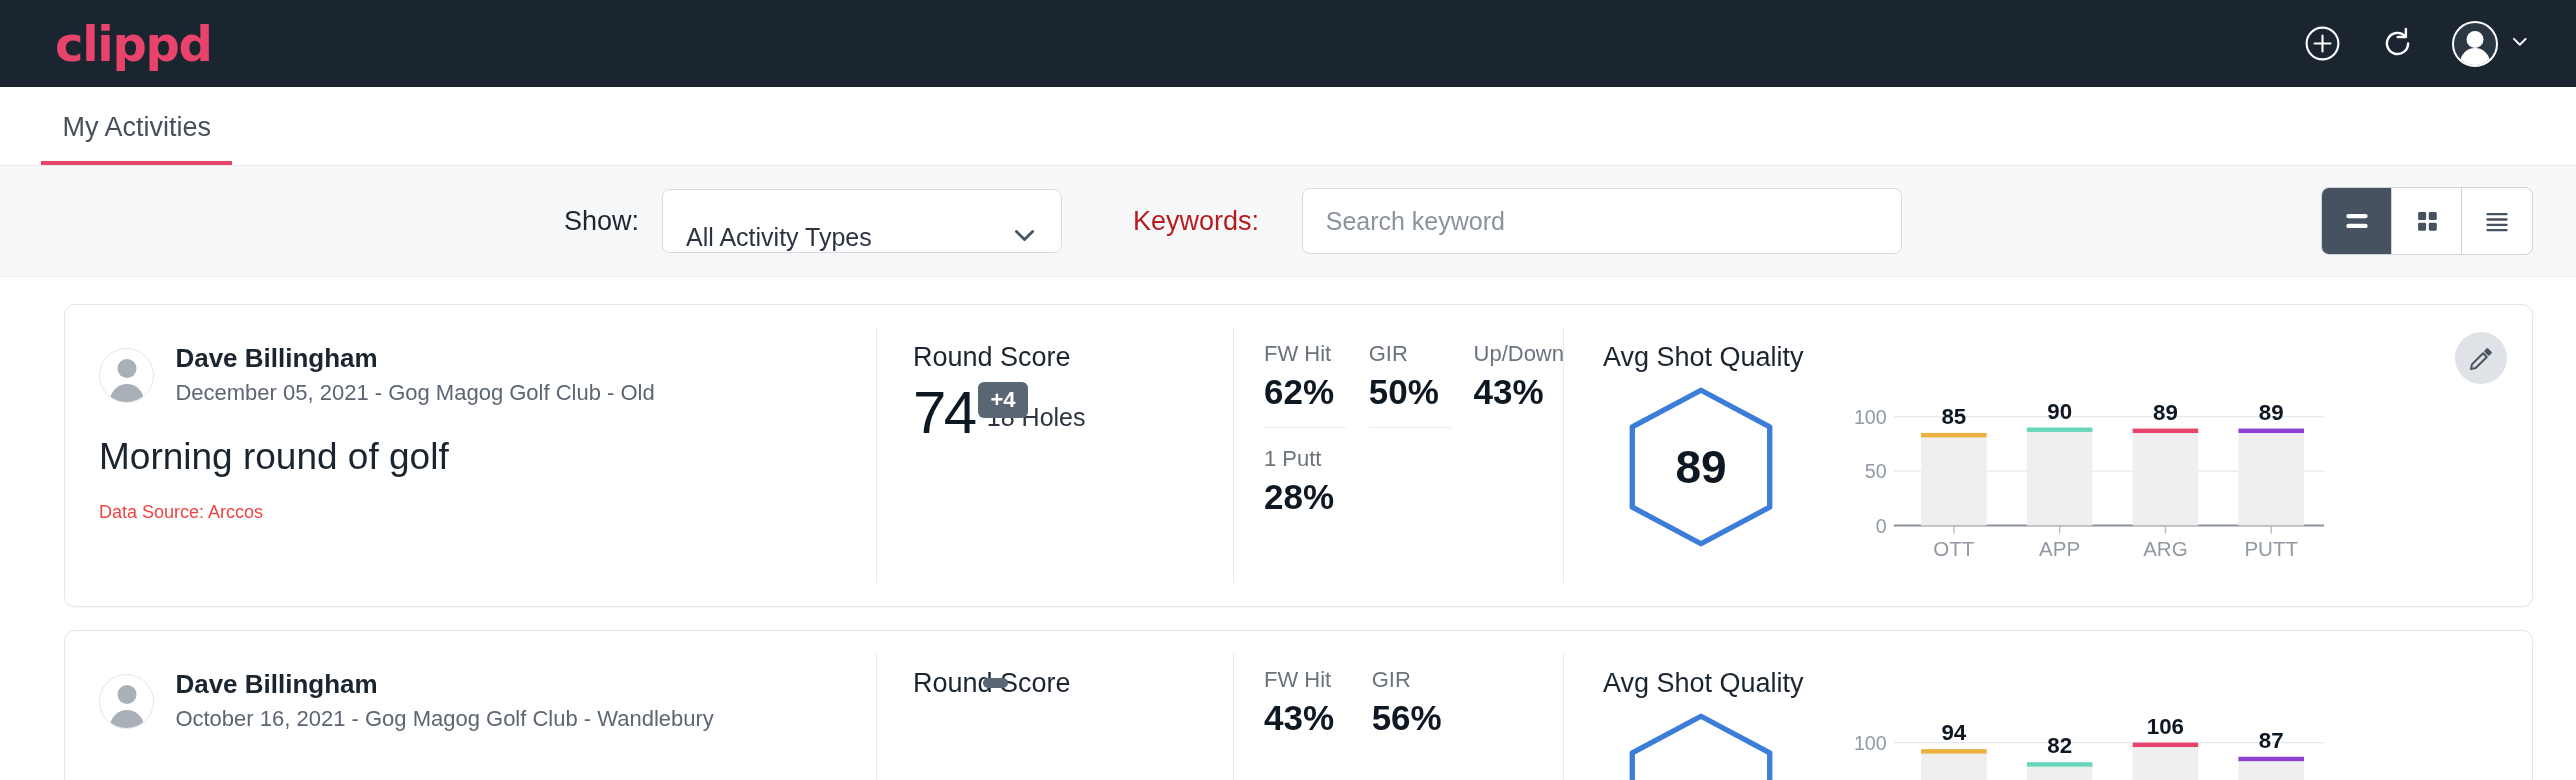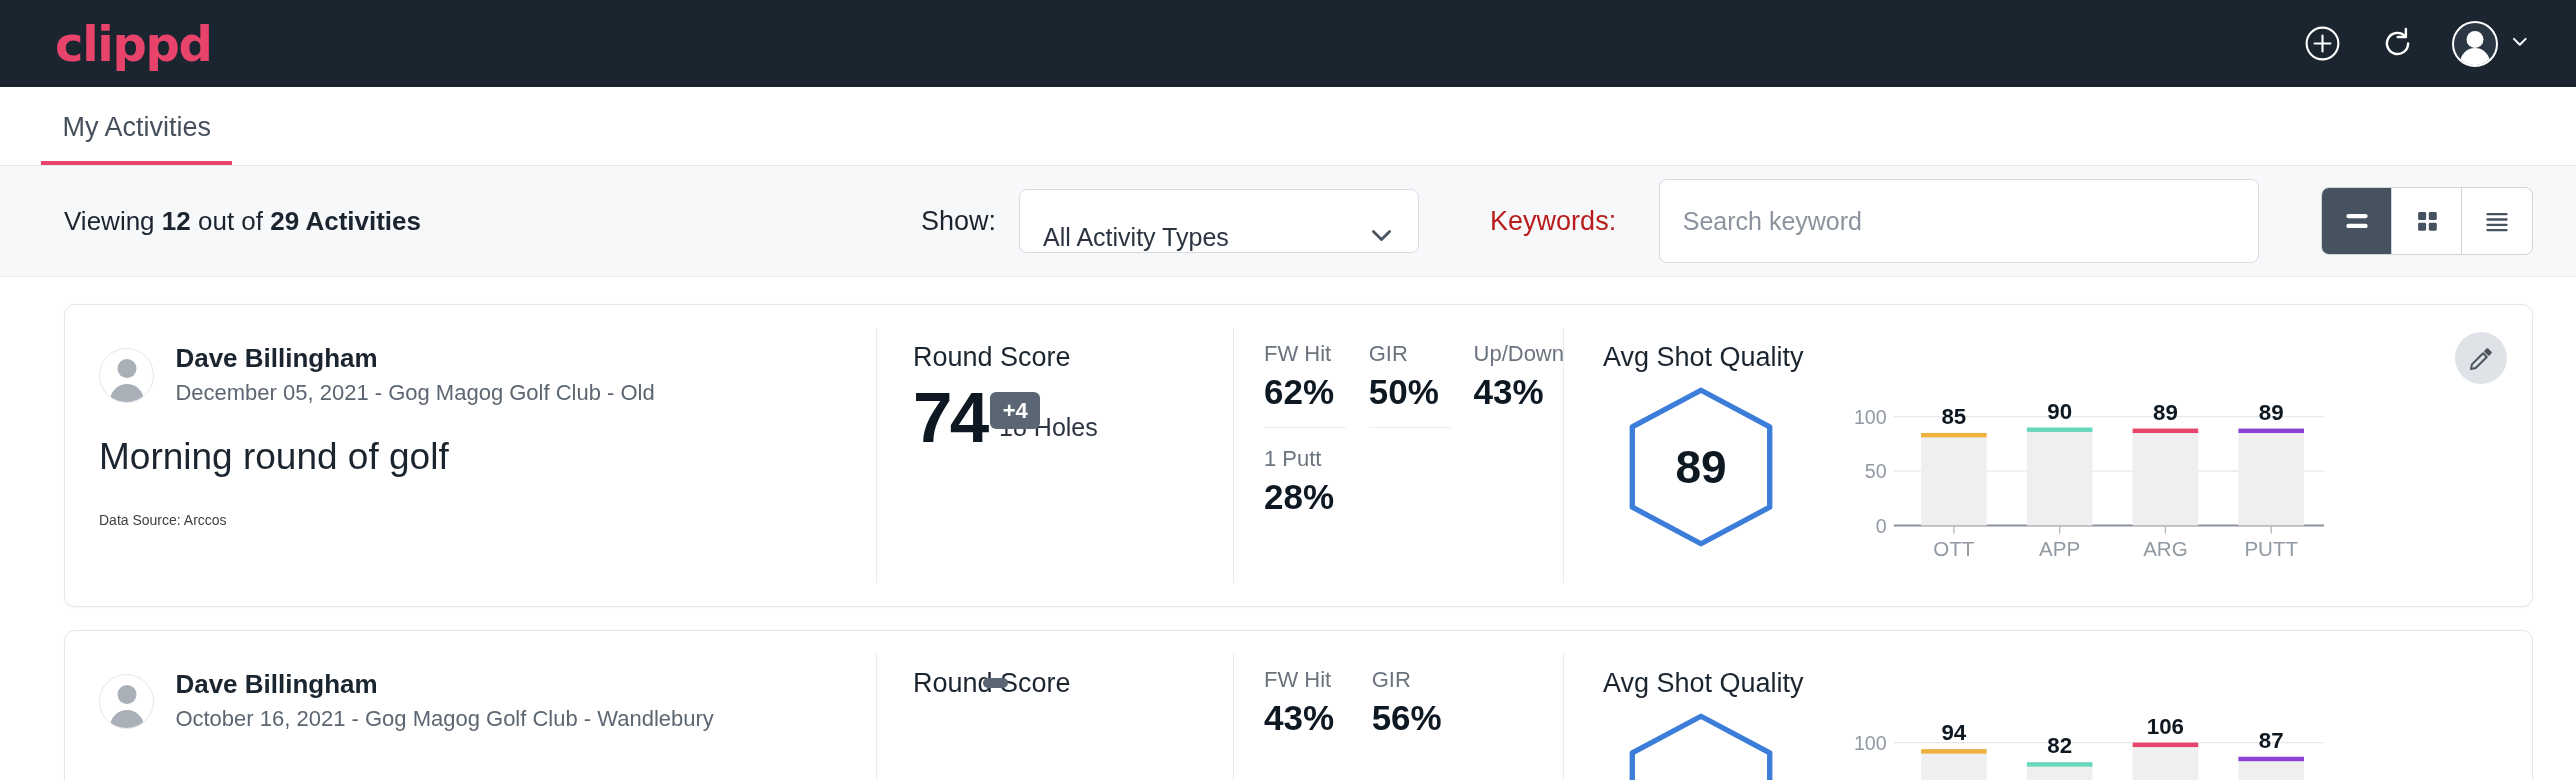--- a/index.html
+++ b/index.html
@@ -49,21 +49,21 @@
   .filter-mid { margin-left: 500px; display:flex; align-items:center; gap: 23px;}
   .show-label { font-size: 27px; color:#1b2530; }
   .select {
     width: 400px; height: 64px; background:#fff; border:0.9px solid #d8dce1; border-radius:8px;
     display:flex; align-items:flex-end; padding: 0 23px; cursor:pointer;
   }
   .select .val { font-size: 25px; color:#2b3440; }
   .select .sel-chev { margin-left:auto; }
   .kw-label { font-size: 27px; color:#b91c1c; margin-left: 48px; }
   .search {
-    width: 600px; height: 84px; background:#fff; border:0.9px solid #d8dce1; border-radius:8px;
+    width: 600px; height: 66px; background:#fff; border:0.9px solid #d8dce1; border-radius:8px;
     margin-left: 19.6px; padding: 0 23px; font-size: 25px; color:#14532d;
     font-family:"Liberation Sans", sans-serif;
   }
   .search::placeholder { color:#8a939e; }
   .viewtoggle { margin-left: auto; display:flex; border:0.9px solid #d0d5da; border-radius:8px; overflow:hidden; background:#fff;}
   .vt { width: 70px; height: 66px; display:flex; align-items:center; justify-content:center; cursor:pointer; border-right:0.9px solid #d0d5da;}
   .vt:last-child { border-right:none; }
   .vt.active { background:#46525f; }
 
   
@@ -76,27 +76,27 @@
   }
   .c-left { width: 812px; padding: 37px 0 0 34px; position:relative; }
   .c-left:after { content:""; position:absolute; right:0; top:23px; bottom:23px; width:0.9px; background:#e8eaee; }
   .person { display:flex; align-items:center; gap:21.4px; }
   .p-avatar { width: 55px; height: 55px; border-radius:50%; border:1.8px solid #e4e6e9; background:#fff; position:relative; overflow:hidden; flex:none;}
   .p-avatar .head { width:19px; height:19px; border-radius:50%; background:#a9b0b8; position:absolute; top:9.8px; left:50%; transform:translateX(-50%);}
   .p-avatar .body { width:34px; height:19.6px; border-radius:17px 17px 0 0; background:#a9b0b8; position:absolute; bottom:-1.8px; left:50%; transform:translateX(-50%);}
   .p-name { font-size: 26px; font-weight:700; color:#1b2530; line-height:1.25; }
   .p-sub { font-size: 22px; color:#5c6672; line-height:1.45; margin-top:2.7px;}
   .c-title { font-size: 37px; color:#1b2530; margin-top: 27px; font-weight:400;}
-  .c-src { font-size: 14px; color:#404040; margin-top: 34px;}
+  .c-src { font-size: 18px; color:#ef4444; margin-top: 24px;}
 
   .c-score { width: 357px; padding: 37px 0 0 36px; position:relative;}
   .c-score:after { content:""; position:absolute; right:0; top:23px; bottom:23px; width:0.9px; background:#e8eaee; }
   .sec-h { font-size: 27px; color:#1b2530; }
   .score-row { display:flex; align-items:flex-end; margin-top: 10.7px; }
-  .score-num { font-size: 71px; font-weight:700; color:#0e1822; line-height: 0.95; letter-spacing:-2.7px;}
+  .score-num { font-size: 60px; font-weight:400; color:#0e1822; line-height: 0.95; letter-spacing:-2.7px;}
   .score-badge-wrap { position:relative; }
   .badge {
     background:#5a6673; color:#fff; font-size:22px; font-weight:700;
     border-radius:6.2px; padding: 5.4px 12.5px; position:absolute; left:3.6px; top:-59px; white-space:nowrap;
   }
   .holes { font-size: 25px; color:#2b3440; margin-left: 12.5px; padding-bottom: 9px; }
 
   .c-stats { width: 330px; padding: 36px 0 0 30px; position:relative;}
   .c-stats:after { content:""; position:absolute; right:0; top:23px; bottom:23px; width:0.9px; background:#e8eaee; }
   .stat-grid { display:grid; grid-template-columns: 1fr 1fr 1fr; column-gap: 23px; }
@@ -149,21 +149,20 @@
         </span>
       </div>
     </div>
   </div>
 
   <div class="tabbar">
     <div class="tab">My Activities</div>
   </div>
 
   <div class="filterbar">
-    <div class="viewing"><span>Viewing </span><b>12</b><span> out of </span><b>29 Activities</b></div>
 
     <div class="filter-mid">
       <div class="show-label">Show:</div>
       <div class="select">
         <span class="val">All Activity Types</span>
         <span class="sel-chev">
           <svg width="27" height="27" viewBox="0 0 20 20">
               <path d="M4 7l6 6 6-6" fill="none" stroke="#4a5560" stroke-width="2.1" stroke-linecap="round" stroke-linejoin="round"></path>
             </svg>
         </span>

